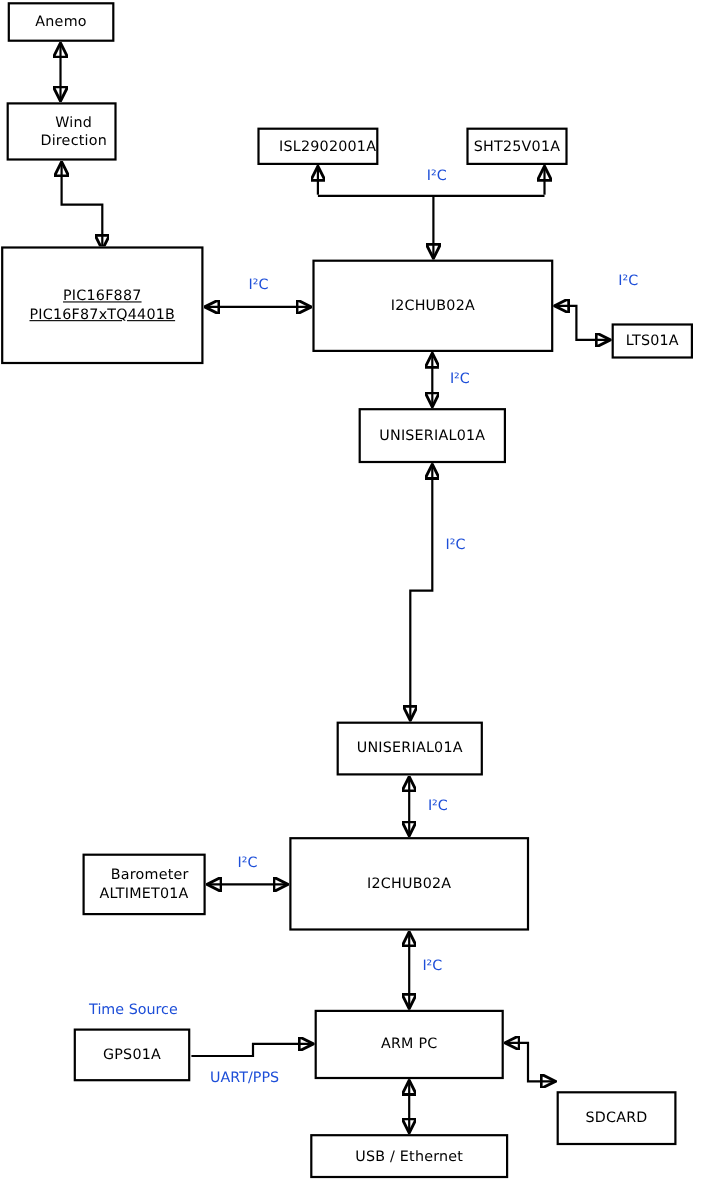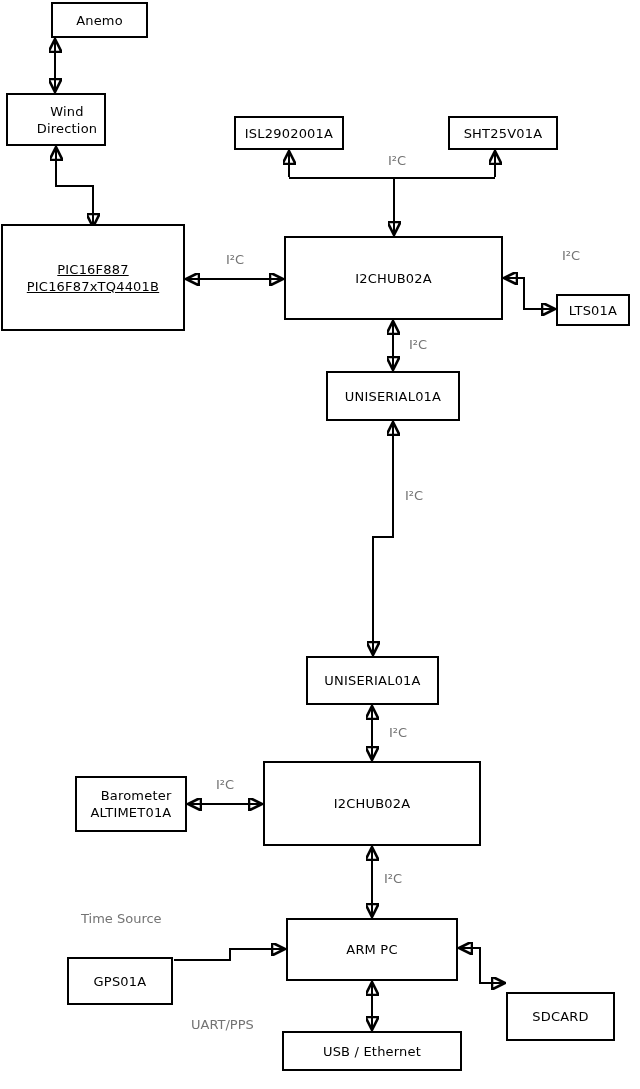--- a/index.html
+++ b/index.html
@@ -41,21 +41,21 @@
     font-size: 13px;
     line-height: 17px;
     color: #000000;
     white-space: pre-line;
     letter-spacing: 0.2px;
   }
   .edge-label, .float-label {
     position: absolute;
     font-size: 13px;
     line-height: 15px;
-    color: #737373;
+    color: #1d4ed8;
     white-space: nowrap;
   }
 </style>
 </head>
 <body>
 
 <div class="stage">
 
   <svg class="connector-layer" width="640" height="1089" viewBox="0 0 640 1089" xmlns="http://www.w3.org/2000/svg">
     <defs>
@@ -78,39 +78,39 @@
     <path d="M 393 321 L 393 370" marker-start="url(#as)" marker-end="url(#ae)"></path>
     <path d="M 393 422 L 393 537 L 373 537 L 373 655" marker-start="url(#as)" marker-end="url(#ae)"></path>
     <path d="M 372 706 L 372 760" marker-start="url(#as)" marker-end="url(#ae)"></path>
     <path d="M 188 804 L 262 804" marker-start="url(#as)" marker-end="url(#ae)"></path>
     <path d="M 372 847 L 372 917" marker-start="url(#as)" marker-end="url(#ae)"></path>
     <path d="M 174 960 L 230 960 L 230 949 L 285 949" marker-end="url(#ae)"></path>
     <path d="M 459 948 L 480 948 L 480 983 L 505 983" marker-start="url(#as)" marker-end="url(#ae)"></path>
     <path d="M 372 982 L 372 1030" marker-start="url(#as)" marker-end="url(#ae)"></path>
   </svg>
 
-  <div class="node" style="left:7px; top:2px; width:97px; height:36px;margin-left:44px;">
+  <div class="node" style="left:7px; top:2px; width:97px; height:36px;">
     <span class="node-label">Anemo</span>
   </div>
 
   <div class="node" style="left:6px; top:93px; width:100px; height:53px;padding-left:22px;">
     <span class="node-label">Wind
 Direction</span>
   </div>
 
   <div class="node" style="left:1px; top:224px; width:184px; height:107px;text-decoration:underline;">
     <span class="node-label">PIC16F887
 PIC16F87xTQ4401B</span>
   </div>
 
-  <div class="node" style="left:234px; top:116px; width:110px; height:34px;">
+  <div class="node" style="left:234px; top:116px; width:110px; height:34px;justify-content:flex-end;">
     <span class="node-label">ISL2902001A</span>
   </div>
 
-  <div class="node" style="left:448px; top:116px; width:110px; height:34px;">
+  <div class="node" style="left:424px; top:116px; width:92px; height:34px;">
     <span class="node-label">SHT25V01A</span>
   </div>
 
   <div class="node" style="left:284px; top:236px; width:219px; height:84px;">
     <span class="node-label">I2CHUB02A</span>
   </div>
 
   <div class="node" style="left:556px; top:294px; width:74px; height:32px;">
     <span class="node-label">LTS01A</span>
   </div>
@@ -125,21 +125,21 @@
 
   <div class="node" style="left:263px; top:761px; width:218px; height:85px;">
     <span class="node-label">I2CHUB02A</span>
   </div>
 
   <div class="node" style="left:75px; top:776px; width:112px; height:56px;text-align:right;">
     <span class="node-label">Barometer
 ALTIMET01A</span>
   </div>
 
-  <div class="node" style="left:67px; top:935px; width:106px; height:48px;margin-top:22px;">
+  <div class="node" style="left:67px; top:935px; width:106px; height:48px;">
     <span class="node-label">GPS01A</span>
   </div>
 
   <div class="node" style="left:286px; top:918px; width:172px; height:63px;text-align:right;">
     <span class="node-label">ARM PC</span>
   </div>
 
   <div class="node" style="left:506px; top:958px; width:109px; height:49px;margin-top:34px;">
     <span class="node-label">SDCARD</span>
   </div>
@@ -157,17 +157,17 @@
   <div class="edge-label" style="left:409px; top:337px;">I²C</div>
 
   <div class="edge-label" style="left:405px; top:488px;">I²C</div>
 
   <div class="edge-label" style="left:389px; top:725px;">I²C</div>
 
   <div class="edge-label" style="left:216px; top:777px;">I²C</div>
 
   <div class="edge-label" style="left:384px; top:871px;">I²C</div>
 
-  <div class="edge-label" style="left:191px; top:973px;margin-top:44px;">UART/PPS</div>
+  <div class="edge-label" style="left:191px; top:973px;">UART/PPS</div>
 
   <div class="float-label" style="left:81px; top:911px;">Time Source</div>
 
 </div>
 
 </body></html>

